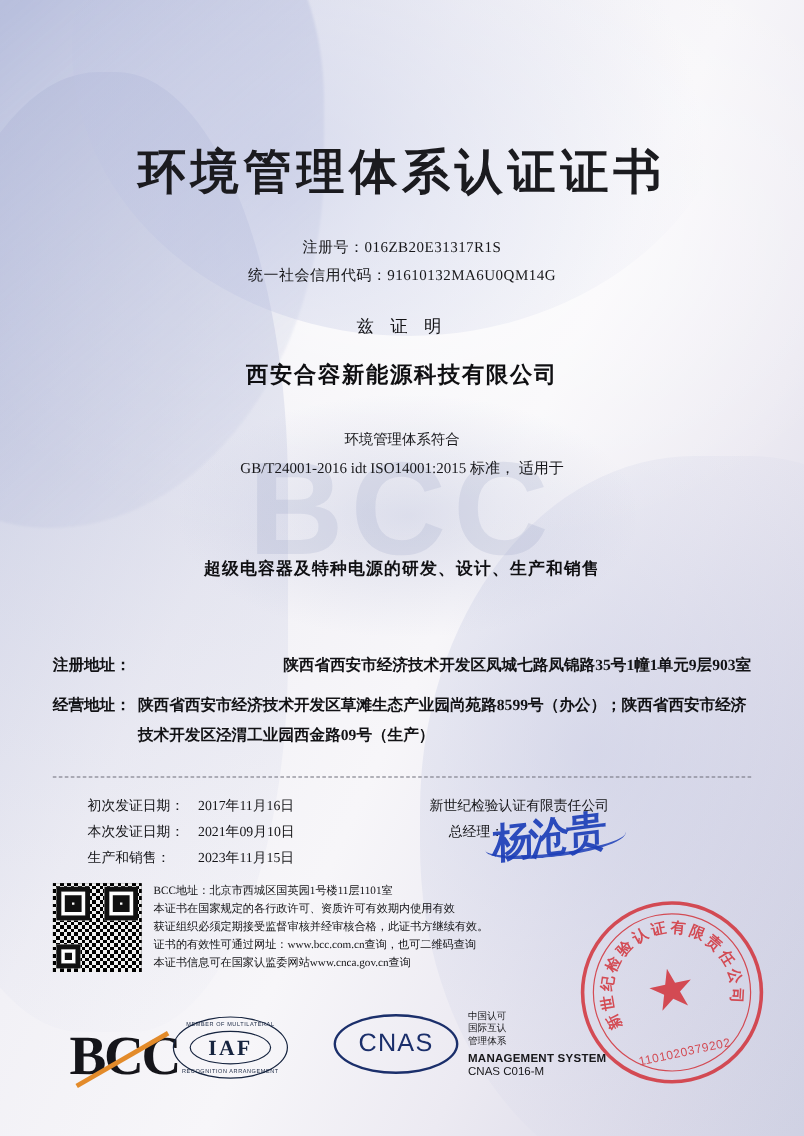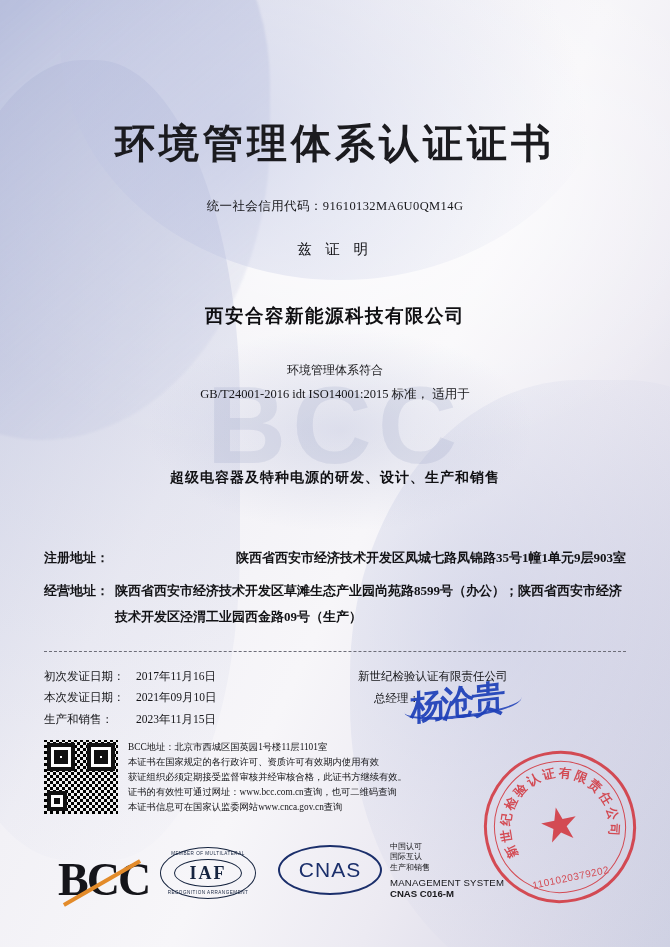--- a/index.html
+++ b/index.html
@@ -99,21 +99,21 @@
 
   .hereby {
     margin-top: 22px;
     text-align: center;
     font-size: 14.5px;
     letter-spacing: 5px;
     color: #121215;
   }
 
   .company {
-    margin-top: 44px;
+    margin-top: 17px;
     text-align: center;
     font-size: 18.5px;
     font-weight: bold;
     letter-spacing: 1.5px;
     color: #0f0f12;
   }
 
   .std-block {
     margin-top: 30px;
     text-align: center;
@@ -166,21 +166,21 @@
     display: flex;
     margin-top: 14px;
   }
   .dates-left {
     flex: 0 0 300px;
     font-size: 11.5px;
     line-height: 1.85;
     color: #141417;
   }
   .dates-left .drow { display: flex; }
-  .dates-left .dlabel { width: 92px; }
+  .dates-left .dlabel { width: 92px; margin-left: 29px; }
   .dates-right {
     flex: 1 1 auto;
     padding-left: 14px;
     font-size: 11.5px;
     line-height: 1.8;
     color: #141417;
     position: relative;
   }
   .sig-line { margin-top: 1px; margin-left: 16px; }
   .signature {
@@ -270,21 +270,21 @@
     position: absolute;
     display: block;
     width: 88px; height: 4px;
     background: #e38b2a;
     transform: rotate(-30deg);
     top: 20px; left: -2px;
   }
 
   .logo-iaf {
     position: absolute;
-    left: 160px; bottom: 18px;
+    left: 144px; bottom: 18px;
     width: 96px; height: 52px;
   }
   .logo-iaf .ring {
     position: absolute; inset: 0;
     border: 1.4px solid #16243f;
     border-radius: 50%;
   }
   .logo-iaf .inner {
     position: absolute;
     left: 14px; top: 12px;
@@ -341,26 +341,26 @@
     color: #17171a;
   }
   .cnas-cn {
     font-size: 8px;
     line-height: 1.35;
     color: #17171a;
   }
   .cnas-ms {
     margin-top: 3px;
     font-size: 9.6px;
-    font-weight: normal;
+    font-weight: bold;
     letter-spacing: 0.2px;
   }
   .cnas-code {
     font-size: 9.6px;
-    font-weight: bold;
+    font-weight: normal;
   }
 
   .seal {
     position: absolute;
     right: 34px; bottom: 44px;
     width: 152px; height: 152px;
     border: 3px solid #d2232a;
     border-radius: 50%;
     opacity: 0.78;
     z-index: 5;
@@ -414,20 +414,23 @@
   <div class="bg-swoosh sw3"></div>
   <div class="bg-swoosh sw4"></div>
   <div class="bg-swoosh sw5"></div>
   <div class="watermark-text">BCC</div>
 
   <div class="content">
 
     <div class="cert-title">环境管理体系认证证书</div>
 
     <div class="reg-lines">
+      <div>
+        <span>注册号：</span><span>016ZB20E31317R1S</span>
+      </div>
       <div>
         <span>统一社会信用代码：</span><span>91610132MA6U0QM14G</span>
       </div>
     </div>
 
     <div class="hereby">兹 证 明</div>
 
     <div class="company">西安合容新能源科技有限公司</div>
 
     <div class="std-block">
@@ -504,21 +507,21 @@
       <span class="txt">IAF</span>
       <span class="bot-arc">RECOGNITION ARRANGEMENT</span>
     </div>
 
     <div class="logo-cnas">
       <span class="oval">CNAS</span>
       <span class="cnas-right">
         <span class="cnas-cn">
           <div>中国认可</div>
           <div>国际互认</div>
-          <div>生产和销售</div>
+          <div>管理体系</div>
         </span>
         <div class="cnas-ms">MANAGEMENT SYSTEM</div>
         <div class="cnas-code">CNAS C016-M</div>
       </span>
     </div>
 
   </div>
 
   <div class="seal">
     <span class="inner-ring"></span>

